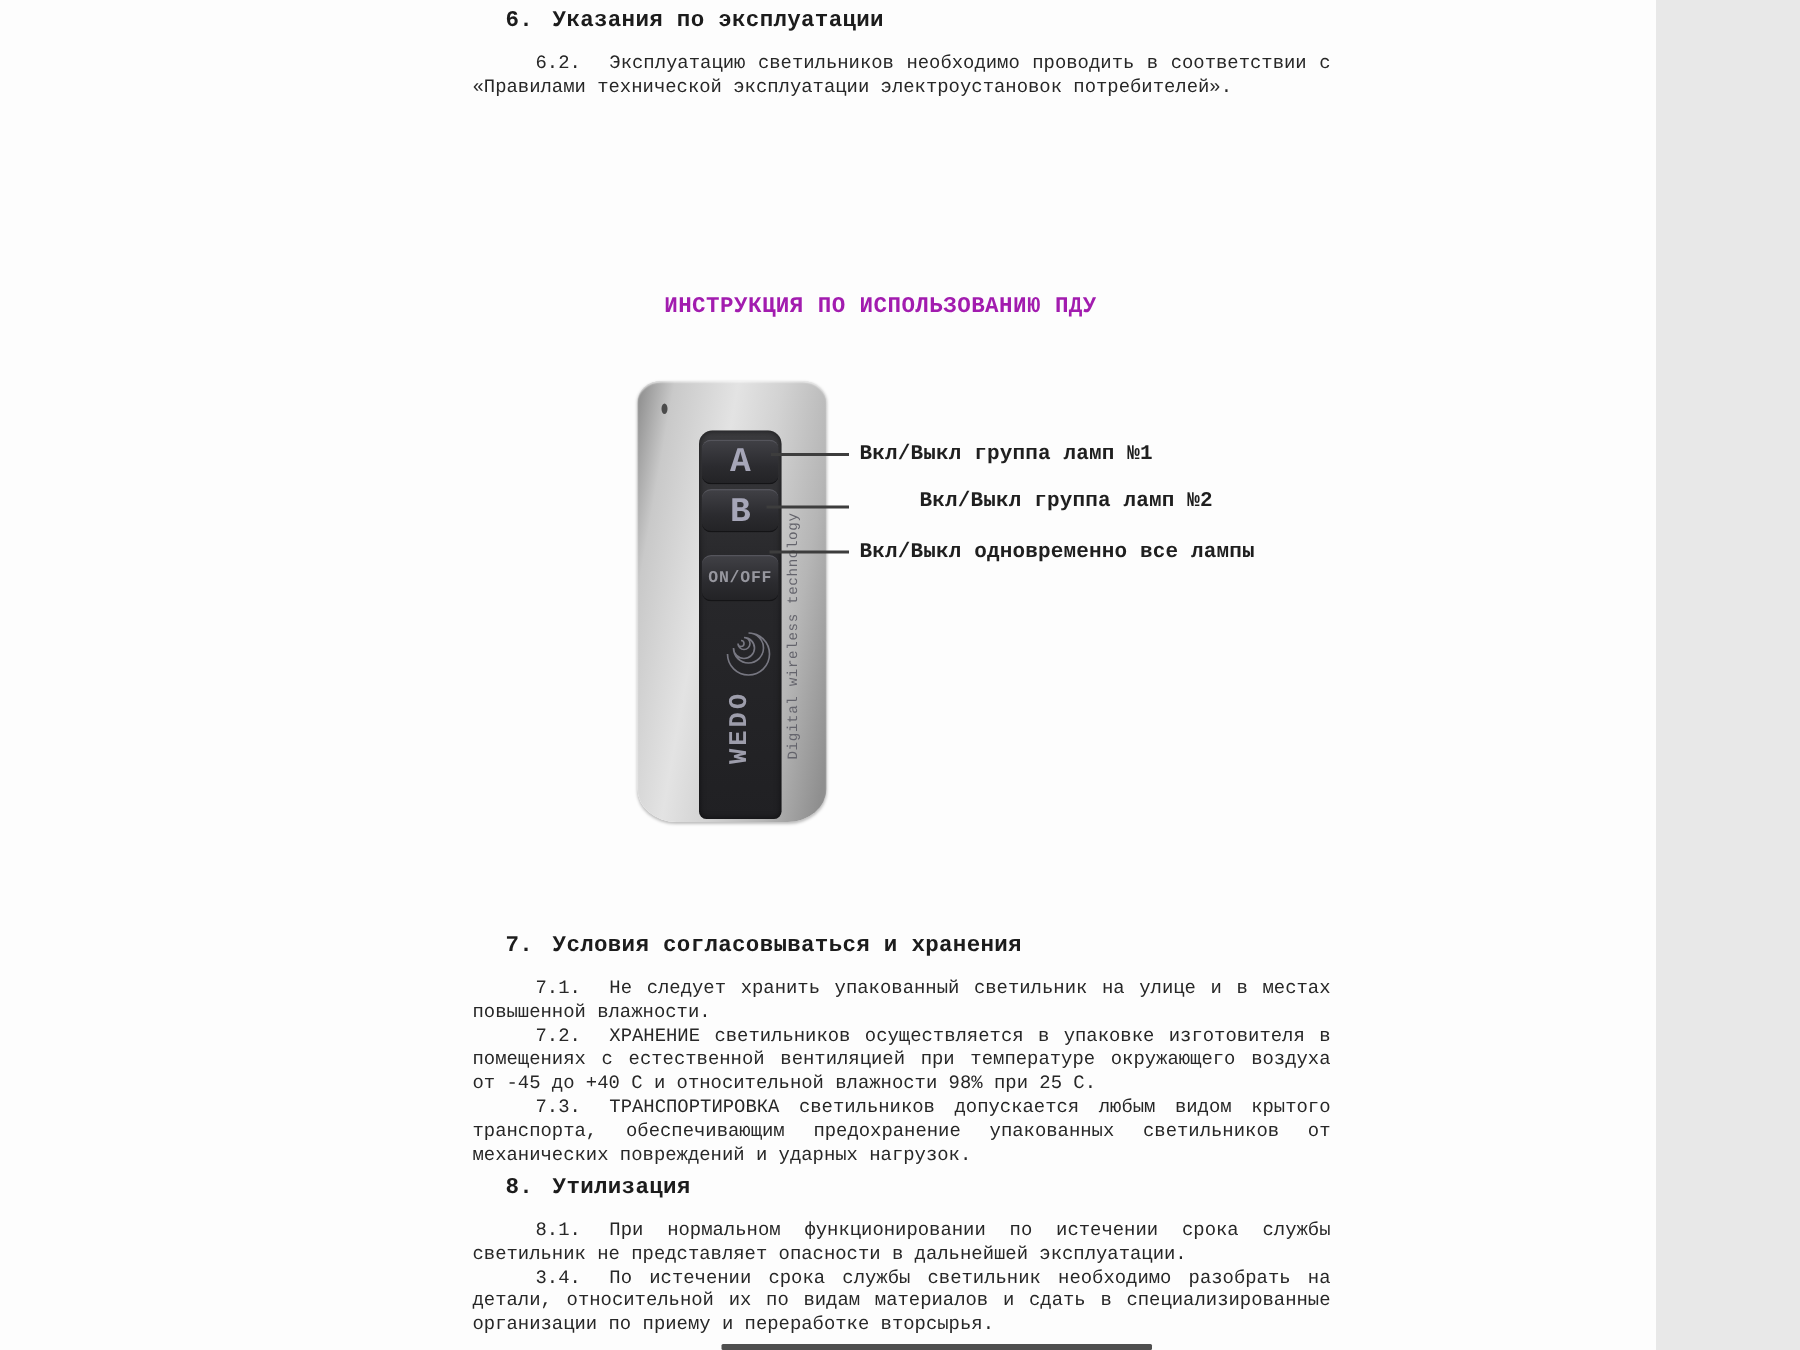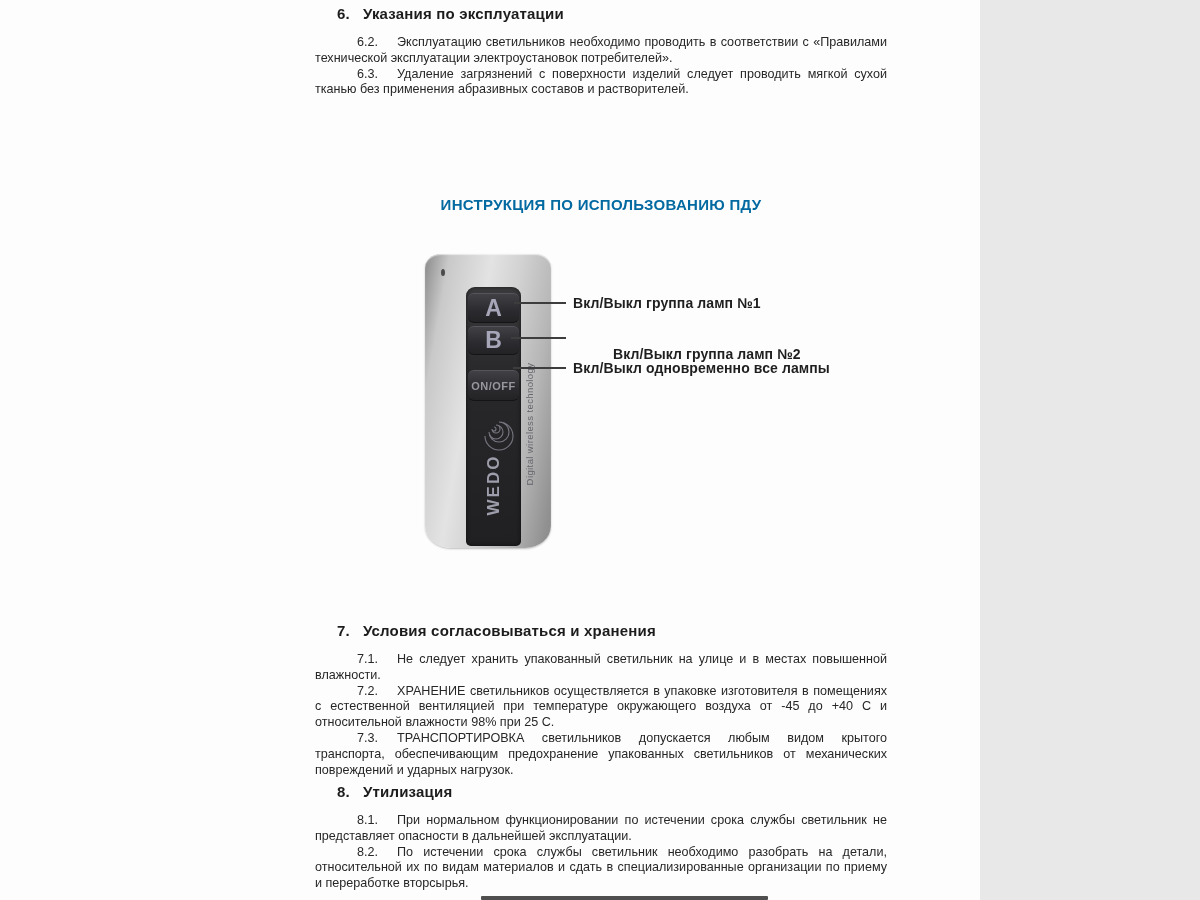--- a/index.html
+++ b/index.html
@@ -1,40 +1,40 @@
 <!DOCTYPE html>
 <html><head>
 <meta charset="utf-8">
 <style>
   * { margin:0; padding:0; box-sizing:border-box; }
   html,body { background:#e8e8e8; }
   .page {
-    position:relative; width:980px; height:900px;
+    position:relative; width:1104px; height:900px;
     background:#fdfdfd; overflow:hidden;
-    font-family:Liberation Sans, sans-serif;
+    font-family:Liberation Mono, monospace;
     color:#222;
   }
   
   .doc-section {
     position:absolute; left:315px; width:572px;
   }
   .sec-heading {
     font-size:15px; font-weight:bold; color:#1c1c1c;
     padding-left:22px; margin-bottom:13px; letter-spacing:.2px;
   }
   .sec-heading .sec-num { padding-right:13px; }
   .para {
     font-size:12.6px; line-height:15.8px; text-align:justify;
     text-indent:42px; color:#272727;
   }
   .para .pnum { padding-right:19px; }
   .fig-heading {
-    position:absolute; left:315px; top:196px; width:572px;
+    position:absolute; left:301px; top:196px; width:572px;
     text-align:center; font-size:15px; font-weight:bold;
-    color:#0369a1; letter-spacing:.3px;
+    color:#a21caf; letter-spacing:.3px;
   }
   
   .figure { position:absolute; left:417px; top:250px; width:480px; height:300px; }
   .remote {
     position:absolute; left:8px; top:4px; width:126px; height:294px;
     background:linear-gradient(100deg,#8a8a8a 0%,#c9c9c9 14%,#e3e3e3 38%,#d2d2d2 55%,#b6b6b6 76%,#8f8f8f 96%);
     border-radius:16px 16px 26px 26px / 14px 14px 22px 22px;
     box-shadow:0 1px 2px rgba(0,0,0,.25), inset 0 1px 1px rgba(255,255,255,.6);
   }
   .led {
@@ -76,39 +76,38 @@
   }
   .callout-line { position:absolute; height:2px; background:#3d3d3d; }
   .line-1 { left:97px; top:52px;  width:52px; }
   .line-2 { left:94px; top:87px;  width:55px; }
   .line-3 { left:96px; top:117px; width:53px; }
   .callout-label {
     position:absolute; left:156px; font-size:14px; font-weight:bold;
     color:#1f1f1f; white-space:nowrap; letter-spacing:.1px;
   }
   .label-1 { top:45px; }
-  .label-2 { top:96px;padding-left:40px; }
+  .label-2 { top:76px;padding-left:40px; }
   .label-3 { top:110px; }
   
   .bottom-bar {
     position:absolute; left:481px; top:896px; width:287px; height:4px;
     background:#4f4f4f; border-radius:1px;
   }
 </style>
 </head>
 <body>
 
 <div class="page">
 
   <div class="doc-section" style="top:5px">
     <div class="sec-heading">
       <span class="sec-num">6.</span><span>Указания по эксплуатации</span>
     </div>
     <p class="para"><span class="pnum">6.2.</span><span>Эксплуатацию светильников необходимо проводить в соответствии с «Правилами технической эксплуатации электроустановок потребителей».</span></p>
-    <p class="para"><span class="pnum">6.3.</span><span>Удаление загрязнений с поверхности изделий следует проводить мягкой сухой тканью без применения абразивных составов и растворителей.</span></p>
   </div>
 
   <div class="fig-heading">ИНСТРУКЦИЯ ПО ИСПОЛЬЗОВАНИЮ ПДУ</div>
 
   <div class="figure">
     <div class="remote">
       <div class="led"></div>
       <div class="panel">
         <div class="rbtn btn-a">A</div>
         <div class="rbtn btn-b">B</div>
@@ -141,18 +140,18 @@
     <p class="para"><span class="pnum">7.1.</span><span>Не следует хранить упакованный светильник на улице и в местах повышенной влажности.</span></p>
     <p class="para"><span class="pnum">7.2.</span><span>ХРАНЕНИЕ светильников осуществляется в упаковке изготовителя в помещениях с естественной вентиляцией при температуре окружающего воздуха от -45 до +40 С и относительной влажности 98% при 25 С.</span></p>
     <p class="para"><span class="pnum">7.3.</span><span>ТРАНСПОРТИРОВКА светильников допускается любым видом крытого транспорта, обеспечивающим предохранение упакованных светильников от механических повреждений и ударных нагрузок.</span></p>
   </div>
 
   <div class="doc-section" style="top:783px">
     <div class="sec-heading">
       <span class="sec-num">8.</span><span>Утилизация</span>
     </div>
     <p class="para"><span class="pnum">8.1.</span><span>При нормальном функционировании по истечении срока службы светильник не представляет опасности в дальнейшей эксплуатации.</span></p>
-    <p class="para"><span class="pnum">8.2.</span><span>По истечении срока службы светильник необходимо разобрать на детали, относительной их по видам материалов и сдать в специализированные организации по приему и переработке вторсырья.</span></p>
+    <p class="para"><span class="pnum">3.4.</span><span>По истечении срока службы светильник необходимо разобрать на детали, относительной их по видам материалов и сдать в специализированные организации по приему и переработке вторсырья.</span></p>
   </div>
 
   <div class="bottom-bar"></div>
 
 </div>
 
 </body></html>

